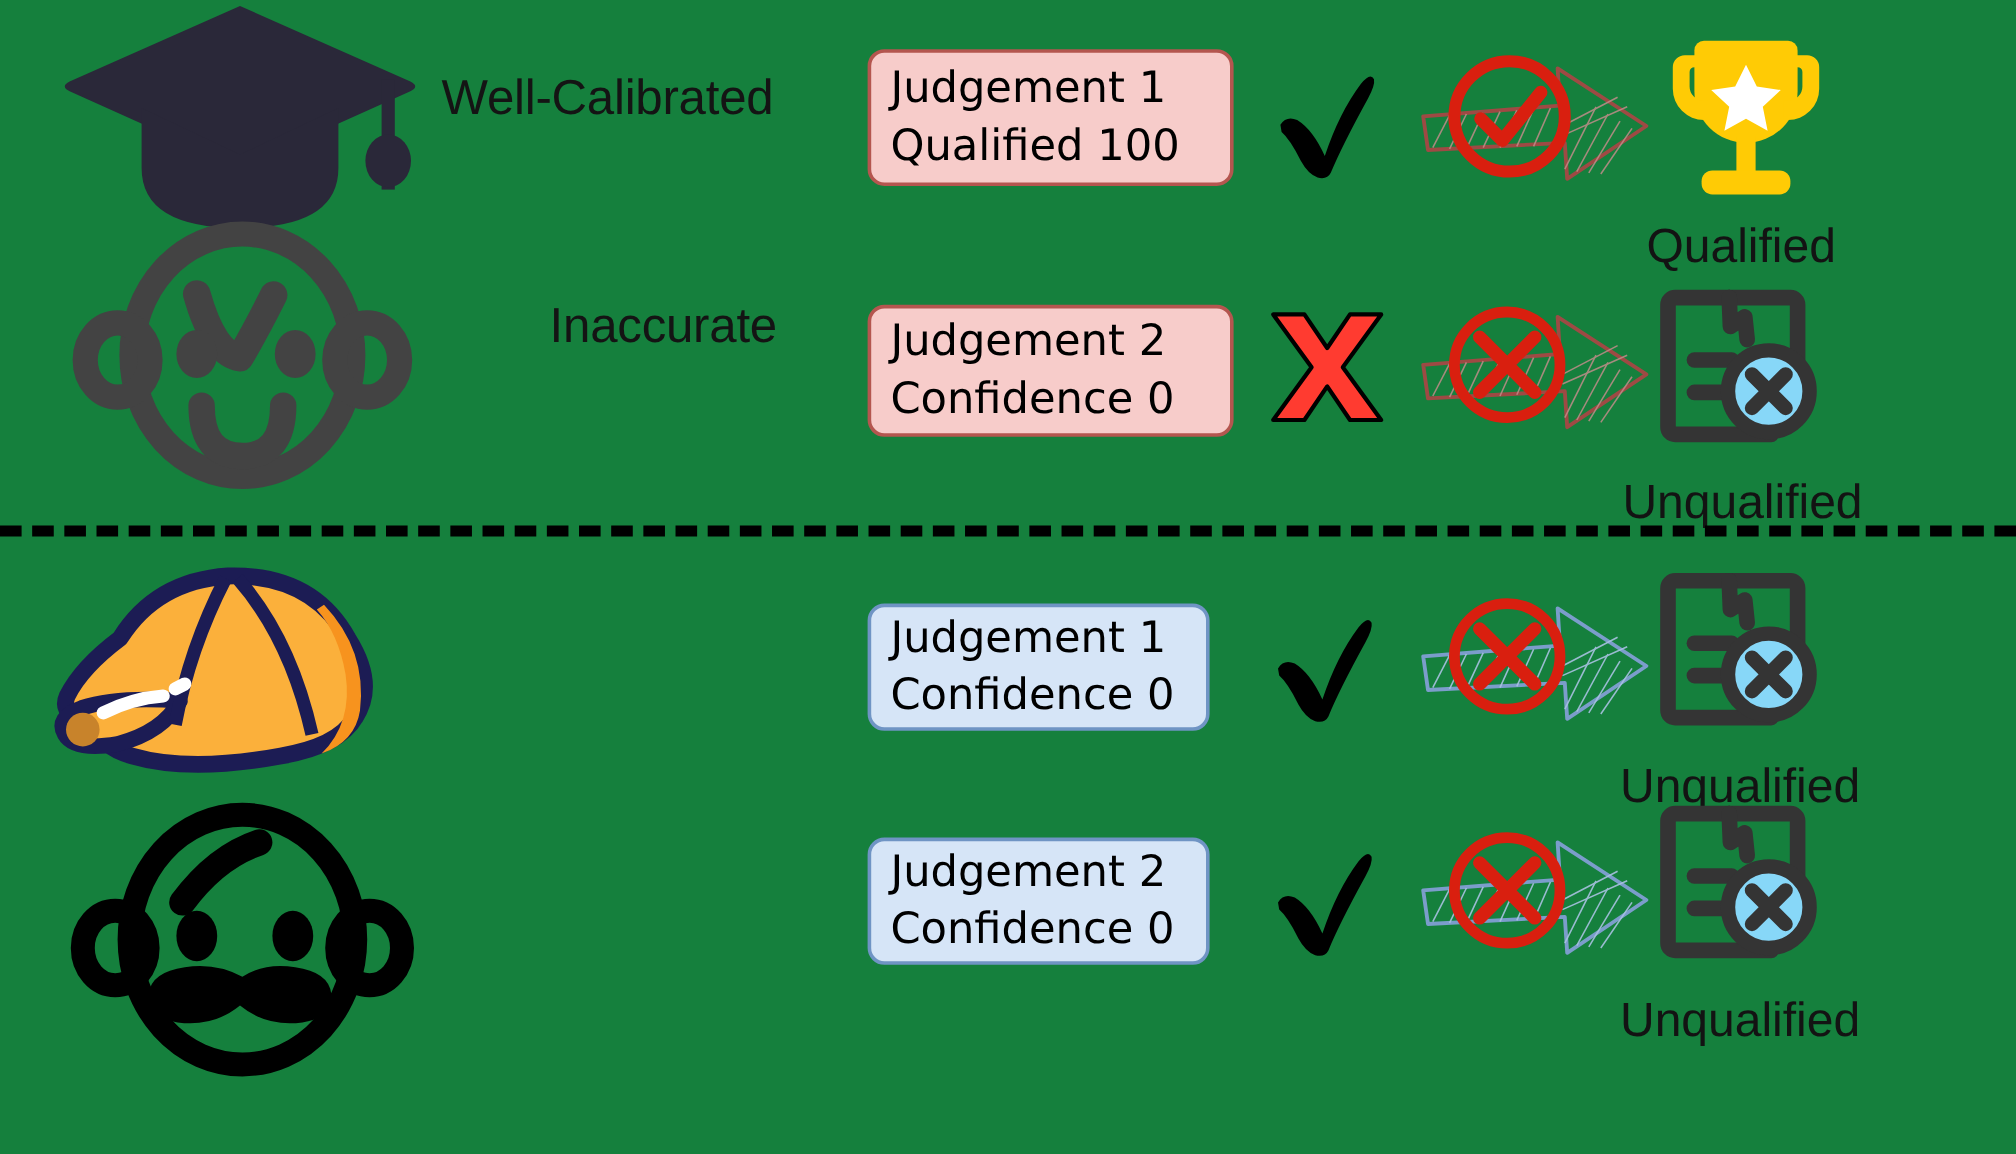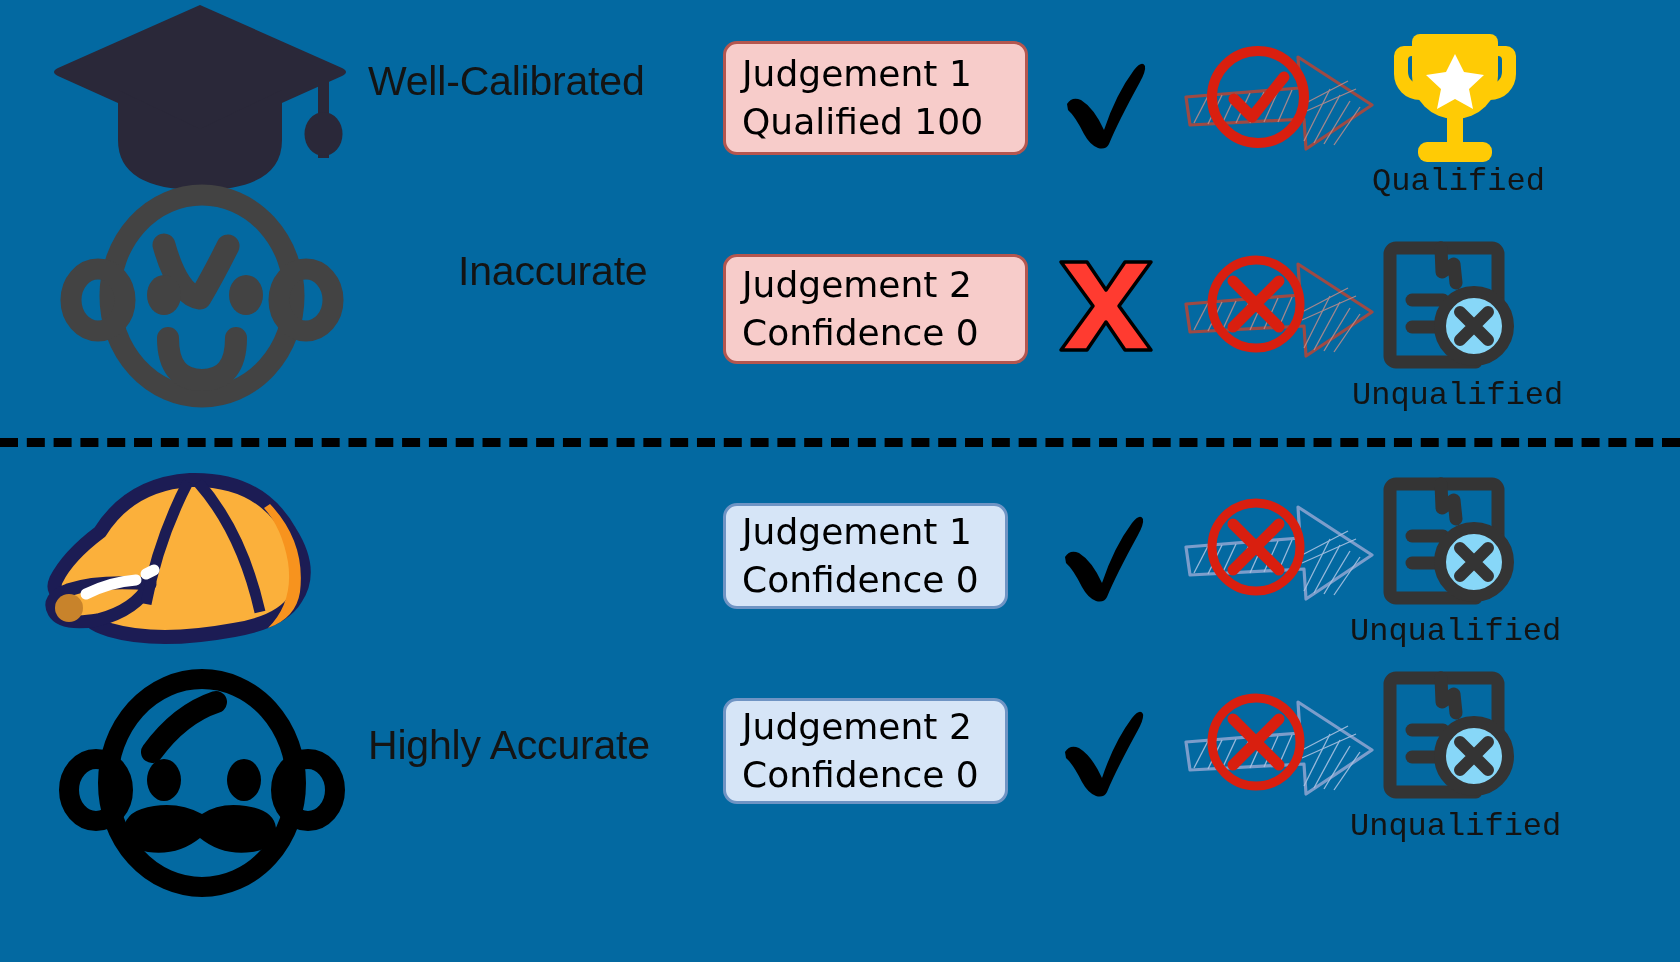--- a/index.html
+++ b/index.html
@@ -8,21 +8,21 @@
     background: #ffffff;
   }
   body {
     font-family: "Liberation Sans", sans-serif;
     color: #000000;
   }
   #canvas {
     position: relative;
     width: 1680px;
     height: 962px;
-    background: #0369a1;
+    background: #15803d;
     overflow: hidden;
   }
   .abs { position: absolute; }
 
   
   .divider {
     position: absolute;
     left: 0;
     width: 1680px;
     height: 0;
@@ -60,24 +60,25 @@
   }
   .jbox.blue {
     background: #d6e5f7;
     border: 3px solid #6f94c4;
   }
   .jbox .line { display: block; }
 
   
   .outcome-label {
     position: absolute;
-    font-size: 32px;
-    font-family: Liberation Mono, monospace;
+    font-size: 40px;
+    font-family: Liberation Sans, sans-serif;
     color: #131313;
     white-space: nowrap;
+    margin-top: 20px;
   }
 
   svg { display: block; overflow: visible; }
 </style>
 </head>
 <body>
 
 <div id="canvas">
 
   <div class="abs" style="left:50px; top:0px; width:300px; height:190px;">
@@ -283,21 +284,20 @@
         <line x1="32" y1="62" x2="63" y2="62"></line>
         <line x1="32" y1="89" x2="59" y2="89"></line>
       </g>
       <circle cx="94" cy="88" r="34" fill="#87d7f8" stroke="#343434" stroke-width="12"></circle>
       <path d="M80 74 L108 102 M108 74 L80 102" stroke="#343434" stroke-width="12" stroke-linecap="round"></path>
     </svg>
   </div>
 
   <div class="outcome-label" style="left:1350px; top:613px;">Unqualified</div>
 
-  <div class="persona-label" style="left:368px; top:722px;">Highly Accurate</div>
 
   <div class="jbox blue" style="left:723px; top:698px; width:285px; height:106px;">
     <span class="line">Judgement 2</span>
     <span class="line">Confidence 0</span>
   </div>
 
   <div class="abs" style="left:1060px; top:700px; width:86px; height:96px;">
     <svg width="86" height="96" viewBox="0 0 86 96">
       <path d="M5 52 Q10 44 19 48 Q32 56 42 78 Q54 42 72 18 Q80 8 83 14 Q84 19 78 30 Q56 70 47 92 Q44 98 36 96 Q28 93 22 82 Q13 64 6 58 Z" fill="#000000"></path>
     </svg>

